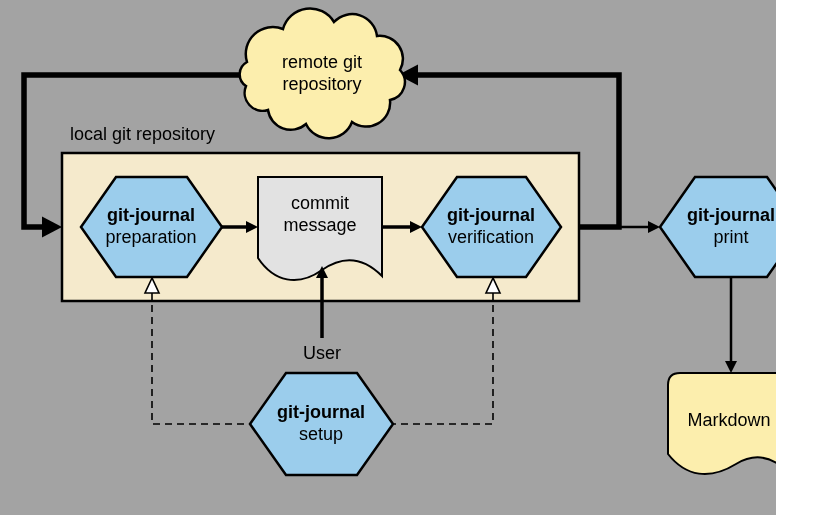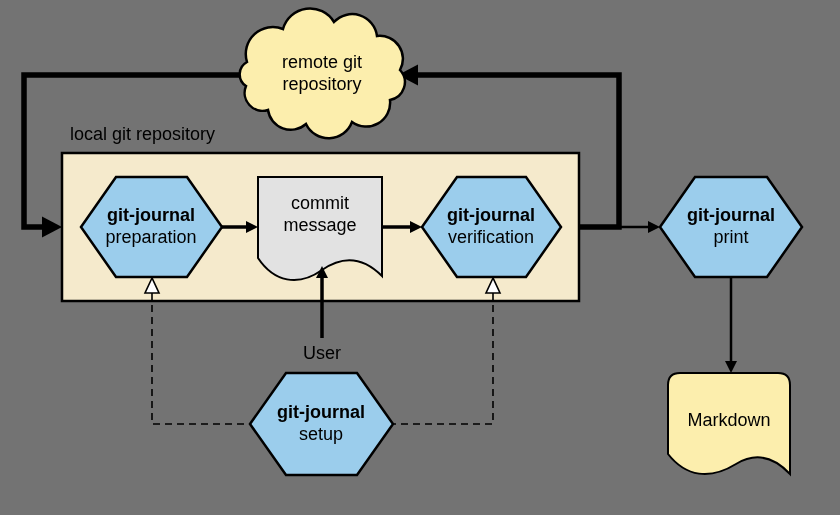--- a/index.html
+++ b/index.html
@@ -3,23 +3,23 @@
 <meta charset="utf-8">
 <style>
   html, body {
     margin: 0;
     padding: 0;
     background: #ffffff;
     font-family: "Liberation Sans", sans-serif;
   }
   .stage {
     position: relative;
-    width: 840px;
+    width: 776px;
     height: 515px;
-    background: #737373;
+    background: #a3a3a3;
     overflow: hidden;
   }
   svg { display: block; }
   .shape {
     stroke: #000000;
     stroke-width: 2.5;
   }
   .doc {
     stroke: #000000;
     stroke-width: 2;

